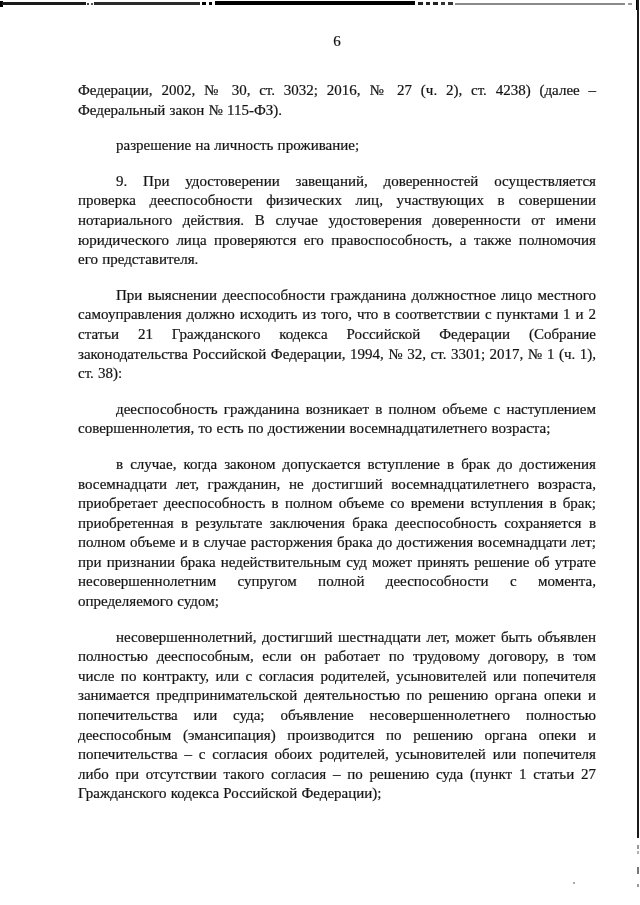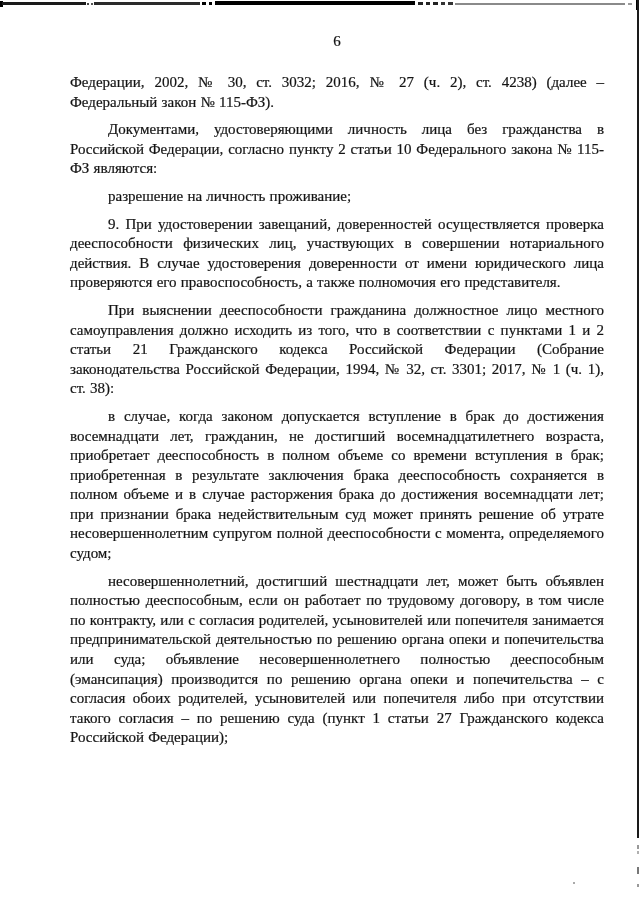--- a/index.html
+++ b/index.html
@@ -17,21 +17,21 @@
     left: 62px; top: 33px; width: 550px;
     text-align: center;
     font-size: 15px;
     -webkit-text-stroke: 0.2px #141414;
   }
   .content {
     position: absolute;
     left: 62px; top: 65px; width: 550px;
   }
   .content p {
-    margin: 8px;
+    margin: 16px;
     font-size: 15px;
     line-height: 19.6px;
     text-align: justify;
     text-indent: 38px;
     word-spacing: 0.5px;
     -webkit-text-stroke: 0.2px #141414;
   }
   .content p.noindent { text-indent: 0; }
   .artifact { position: absolute; background: #000; }
 </style>
@@ -61,21 +61,21 @@
   <div class="artifact" style="left:637px; top:845px; width:2px; height:4px; background:#999;"></div>
   <div class="artifact" style="left:637px; top:851px; width:2px; height:3px; background:#b0b0b0;"></div>
   <div class="artifact" style="left:637px; top:867px; width:2px; height:7px; background:#777;"></div>
   <div class="artifact" style="left:637px; top:884px; width:2px; height:3px; background:#999;"></div>
   <div class="artifact" style="left:573px; top:882px; width:2px; height:2px; background:#aaa;"></div>
 
   <div class="page-number">6</div>
 
   <div class="content">
     <p class="noindent">Федерации, 2002, № 30, ст. 3032; 2016, № 27 (ч. 2), ст. 4238) (далее – Федеральный закон № 115-ФЗ).</p>
-    <p>Документами, удостоверяющими личность лица без гражданства в Российской Федерации, согласно пункту 2 статьи 10 Федерального закона № 115-ФЗ являются:</p>
     <p>разрешение на личность проживание;</p>
     <p>9. При удостоверении завещаний, доверенностей осуществляется проверка дееспособности физических лиц, участвующих в совершении нотариального действия. В случае удостоверения доверенности от имени юридического лица проверяются его правоспособность, а также полномочия его представителя.</p>
     <p>При выяснении дееспособности гражданина должностное лицо местного самоуправления должно исходить из того, что в соответствии с пунктами 1 и 2 статьи 21 Гражданского кодекса Российской Федерации (Собрание законодательства Российской Федерации, 1994, № 32, ст. 3301; 2017, № 1 (ч. 1), ст. 38):</p>
+    <p>дееспособность гражданина возникает в полном объеме с наступлением совершеннолетия, то есть по достижении восемнадцатилетнего возраста;</p>
     <p>в случае, когда законом допускается вступление в брак до достижения восемнадцати лет, гражданин, не достигший восемнадцатилетнего возраста, приобретает дееспособность в полном объеме со времени вступления в брак; приобретенная в результате заключения брака дееспособность сохраняется в полном объеме и в случае расторжения брака до достижения восемнадцати лет; при признании брака недействительным суд может принять решение об утрате несовершеннолетним супругом полной дееспособности с момента, определяемого судом;</p>
     <p>несовершеннолетний, достигший шестнадцати лет, может быть объявлен полностью дееспособным, если он работает по трудовому договору, в том числе по контракту, или с согласия родителей, усыновителей или попечителя занимается предпринимательской деятельностью по решению органа опеки и попечительства или суда; объявление несовершеннолетнего полностью дееспособным (эмансипация) производится по решению органа опеки и попечительства – с согласия обоих родителей, усыновителей или попечителя либо при отсутствии такого согласия – по решению суда (пункт 1 статьи 27 Гражданского кодекса Российской Федерации);</p>
   </div>
 
 </div>
 
 </body></html>

